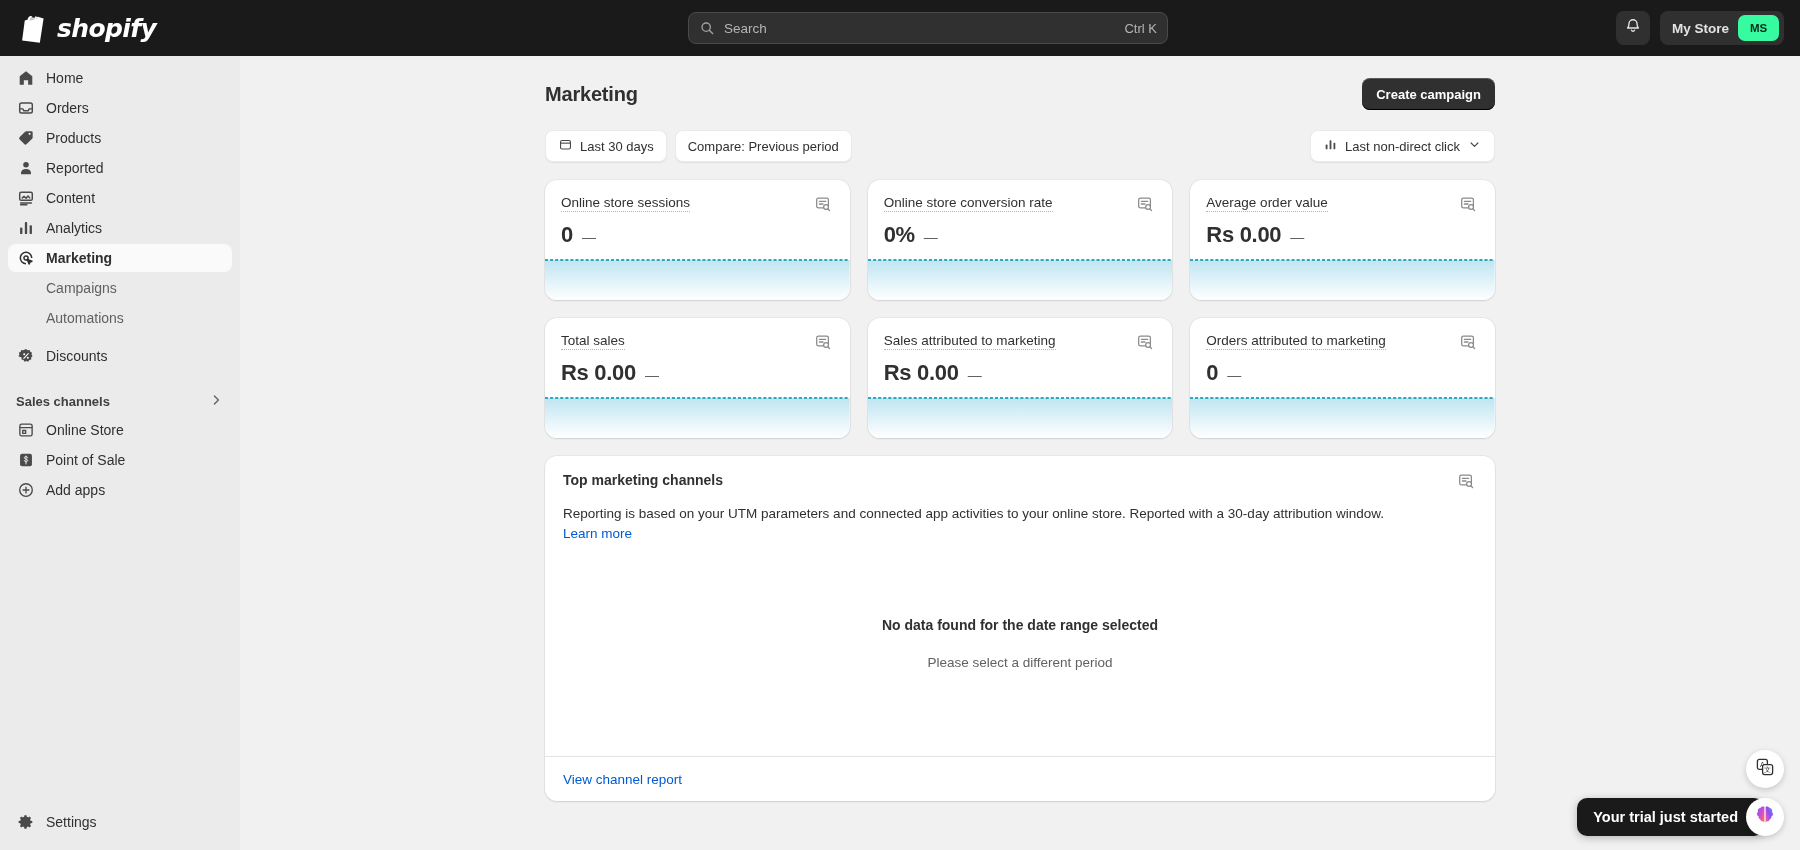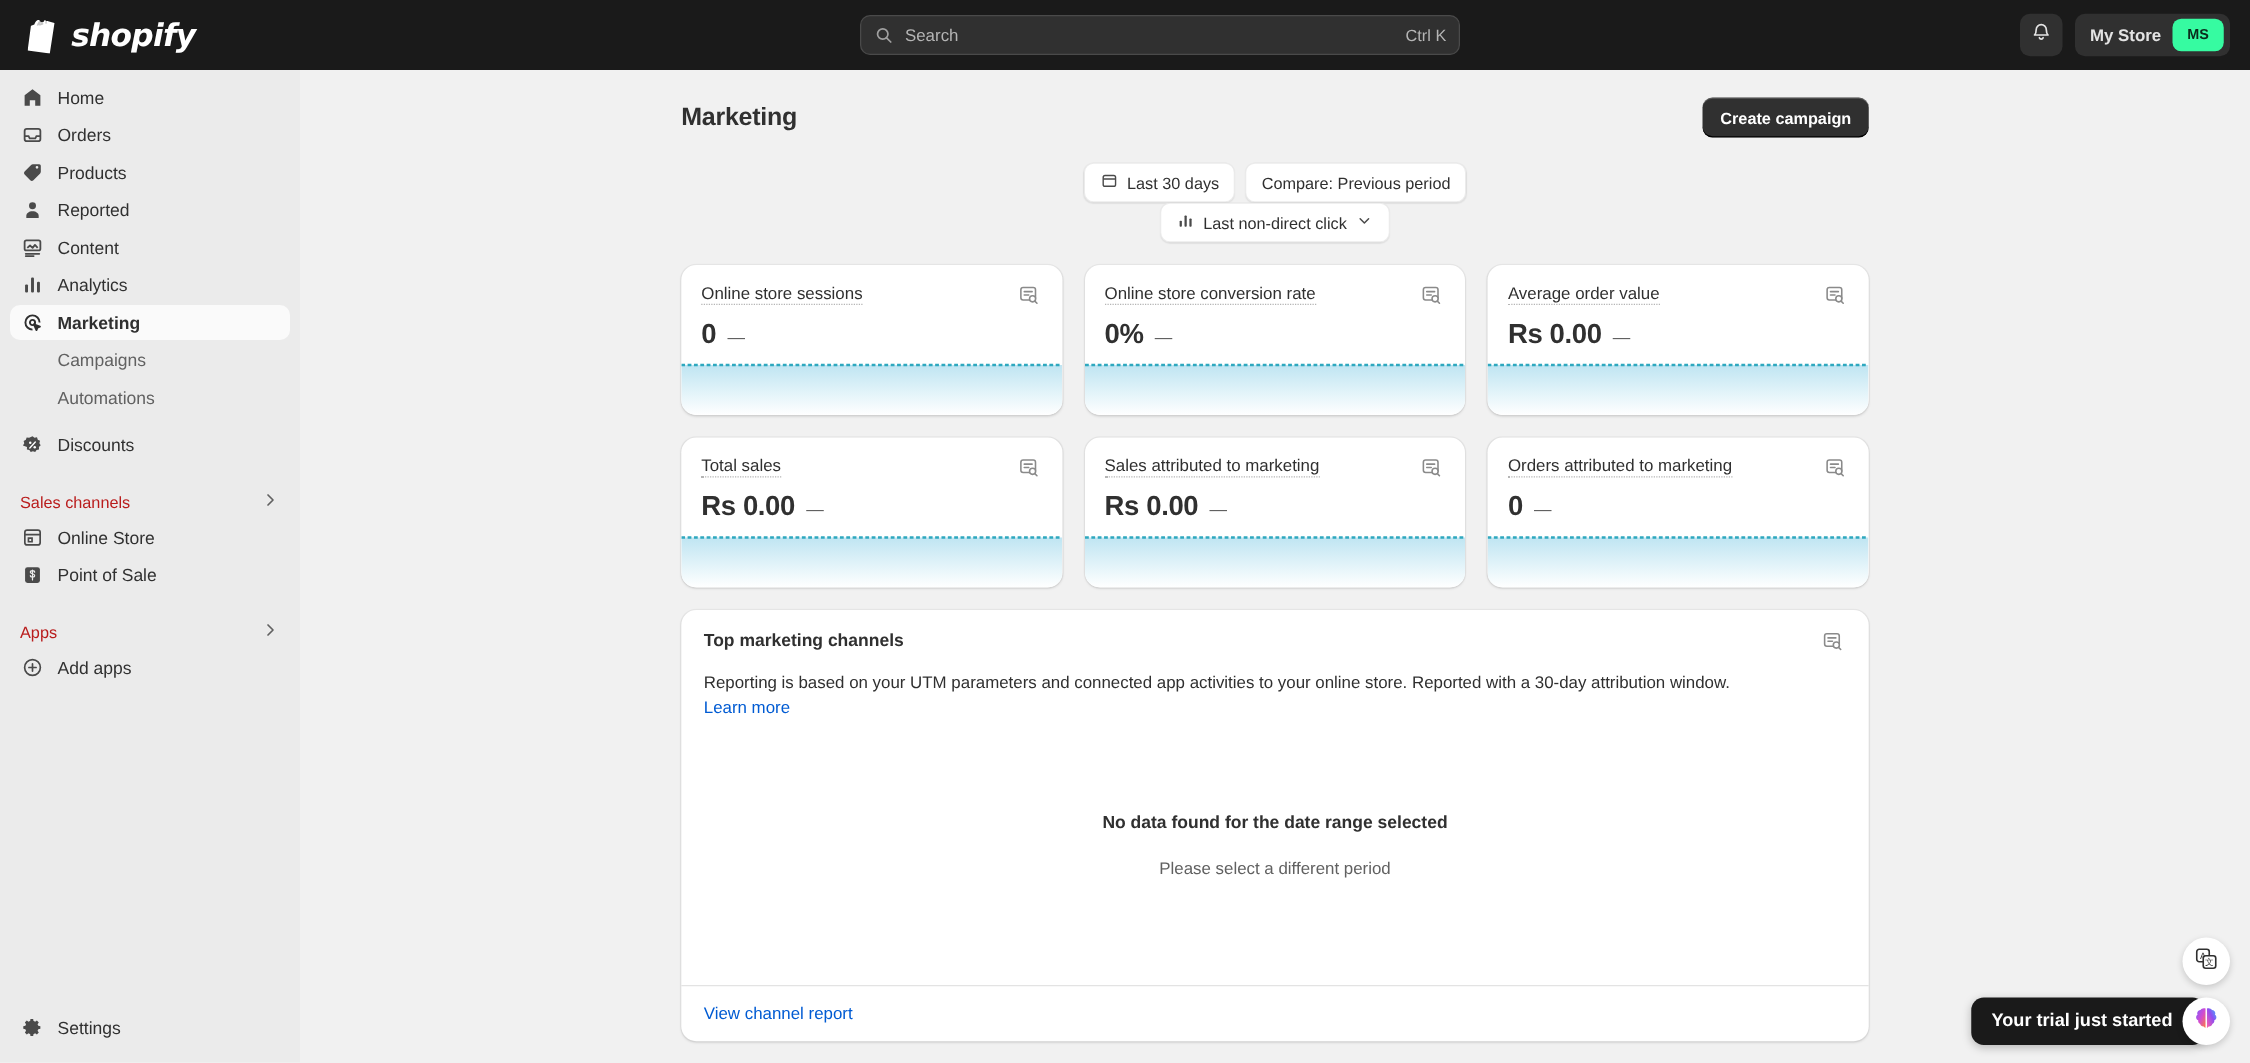--- a/index.html
+++ b/index.html
@@ -99,21 +99,21 @@
   .nav-sub {
     font-size: 14px; color: #616161;
     height: 28px; display: flex; align-items: center;
     padding-left: 38px; border-radius: 8px; cursor: pointer;
     margin-bottom: 2px;
   }
   .nav-section {
     display: flex; align-items: center; justify-content: space-between;
     padding: 0 8px; height: 30px;
     margin-top: 14px;
-    color: #b91c1c; font-size: 13px; font-weight: normal;
+    color: #404040; font-size: 13px; font-weight: bold;
     cursor: pointer;
   }
   .spacer { flex: 1; }
   .settings-row { margin-bottom: 14px; }
 
   
   .main {
     flex: 1; min-width: 0;
     overflow: hidden;
     padding: 0 0 0 0;
@@ -135,21 +135,20 @@
     font-size: 13px; font-weight: bold;
     height: 32px; padding: 0 14px;
     border: none; border-radius: 8px;
     cursor: pointer;
     box-shadow: 0 -1px 0 0 #000 inset, 0 1px 0 0 rgba(255,255,255,.2) inset;
   }
 
   .filter-row {
     display: flex; align-items: center; justify-content: space-between;
     margin-bottom: 18px;
-    flex-direction: column;
   }
   .filter-left { display: flex; gap: 8px; align-items: center; }
   .chip {
     height: 32px; border-radius: 8px;
     background: #fff;
     border: 1px solid rgba(0,0,0,.08);
     box-shadow: 0 1px 1px rgba(0,0,0,.07);
     display: flex; align-items: center; gap: 7px;
     padding: 0 12px;
     font-size: 13px; color: #303030;
@@ -406,28 +405,20 @@
     <div class="nav-item">
       <span class="ico">
         <svg viewBox="0 0 20 20" width="18" height="18" fill="#4a4a4a">
           <rect x="3.4" y="3" width="13.2" height="14" rx="2.2"></rect>
           <path d="M10 5.6v8.8M11.9 7.5c0-.8-.9-1.3-1.9-1.3s-1.9.5-1.9 1.3.9 1.1 1.9 1.4 1.9.7 1.9 1.6-.9 1.4-1.9 1.4-1.9-.6-1.9-1.4" stroke="#ebebeb" stroke-width="1.1" fill="none" stroke-linecap="round"></path>
         </svg>
       </span>
       <span>Point of Sale</span>
     </div>
 
-    <div class="nav-section">
-      <span>Apps</span>
-      <span>
-        <svg viewBox="0 0 20 20" width="16" height="16" fill="none" stroke="#616161" stroke-width="1.7" stroke-linecap="round" stroke-linejoin="round">
-            <path d="M8 5l5 5-5 5"></path>
-          </svg>
-      </span>
-    </div>
 
     <div class="nav-item">
       <span class="ico">
         <svg viewBox="0 0 20 20" width="18" height="18" fill="none" stroke="#4a4a4a" stroke-width="1.5">
           <circle cx="10" cy="10" r="7"></circle>
             <path d="M10 6.8v6.4M6.8 10h6.4" stroke-linecap="round"></path>
         </svg>
       </span>
       <span>Add apps</span>
     </div>

